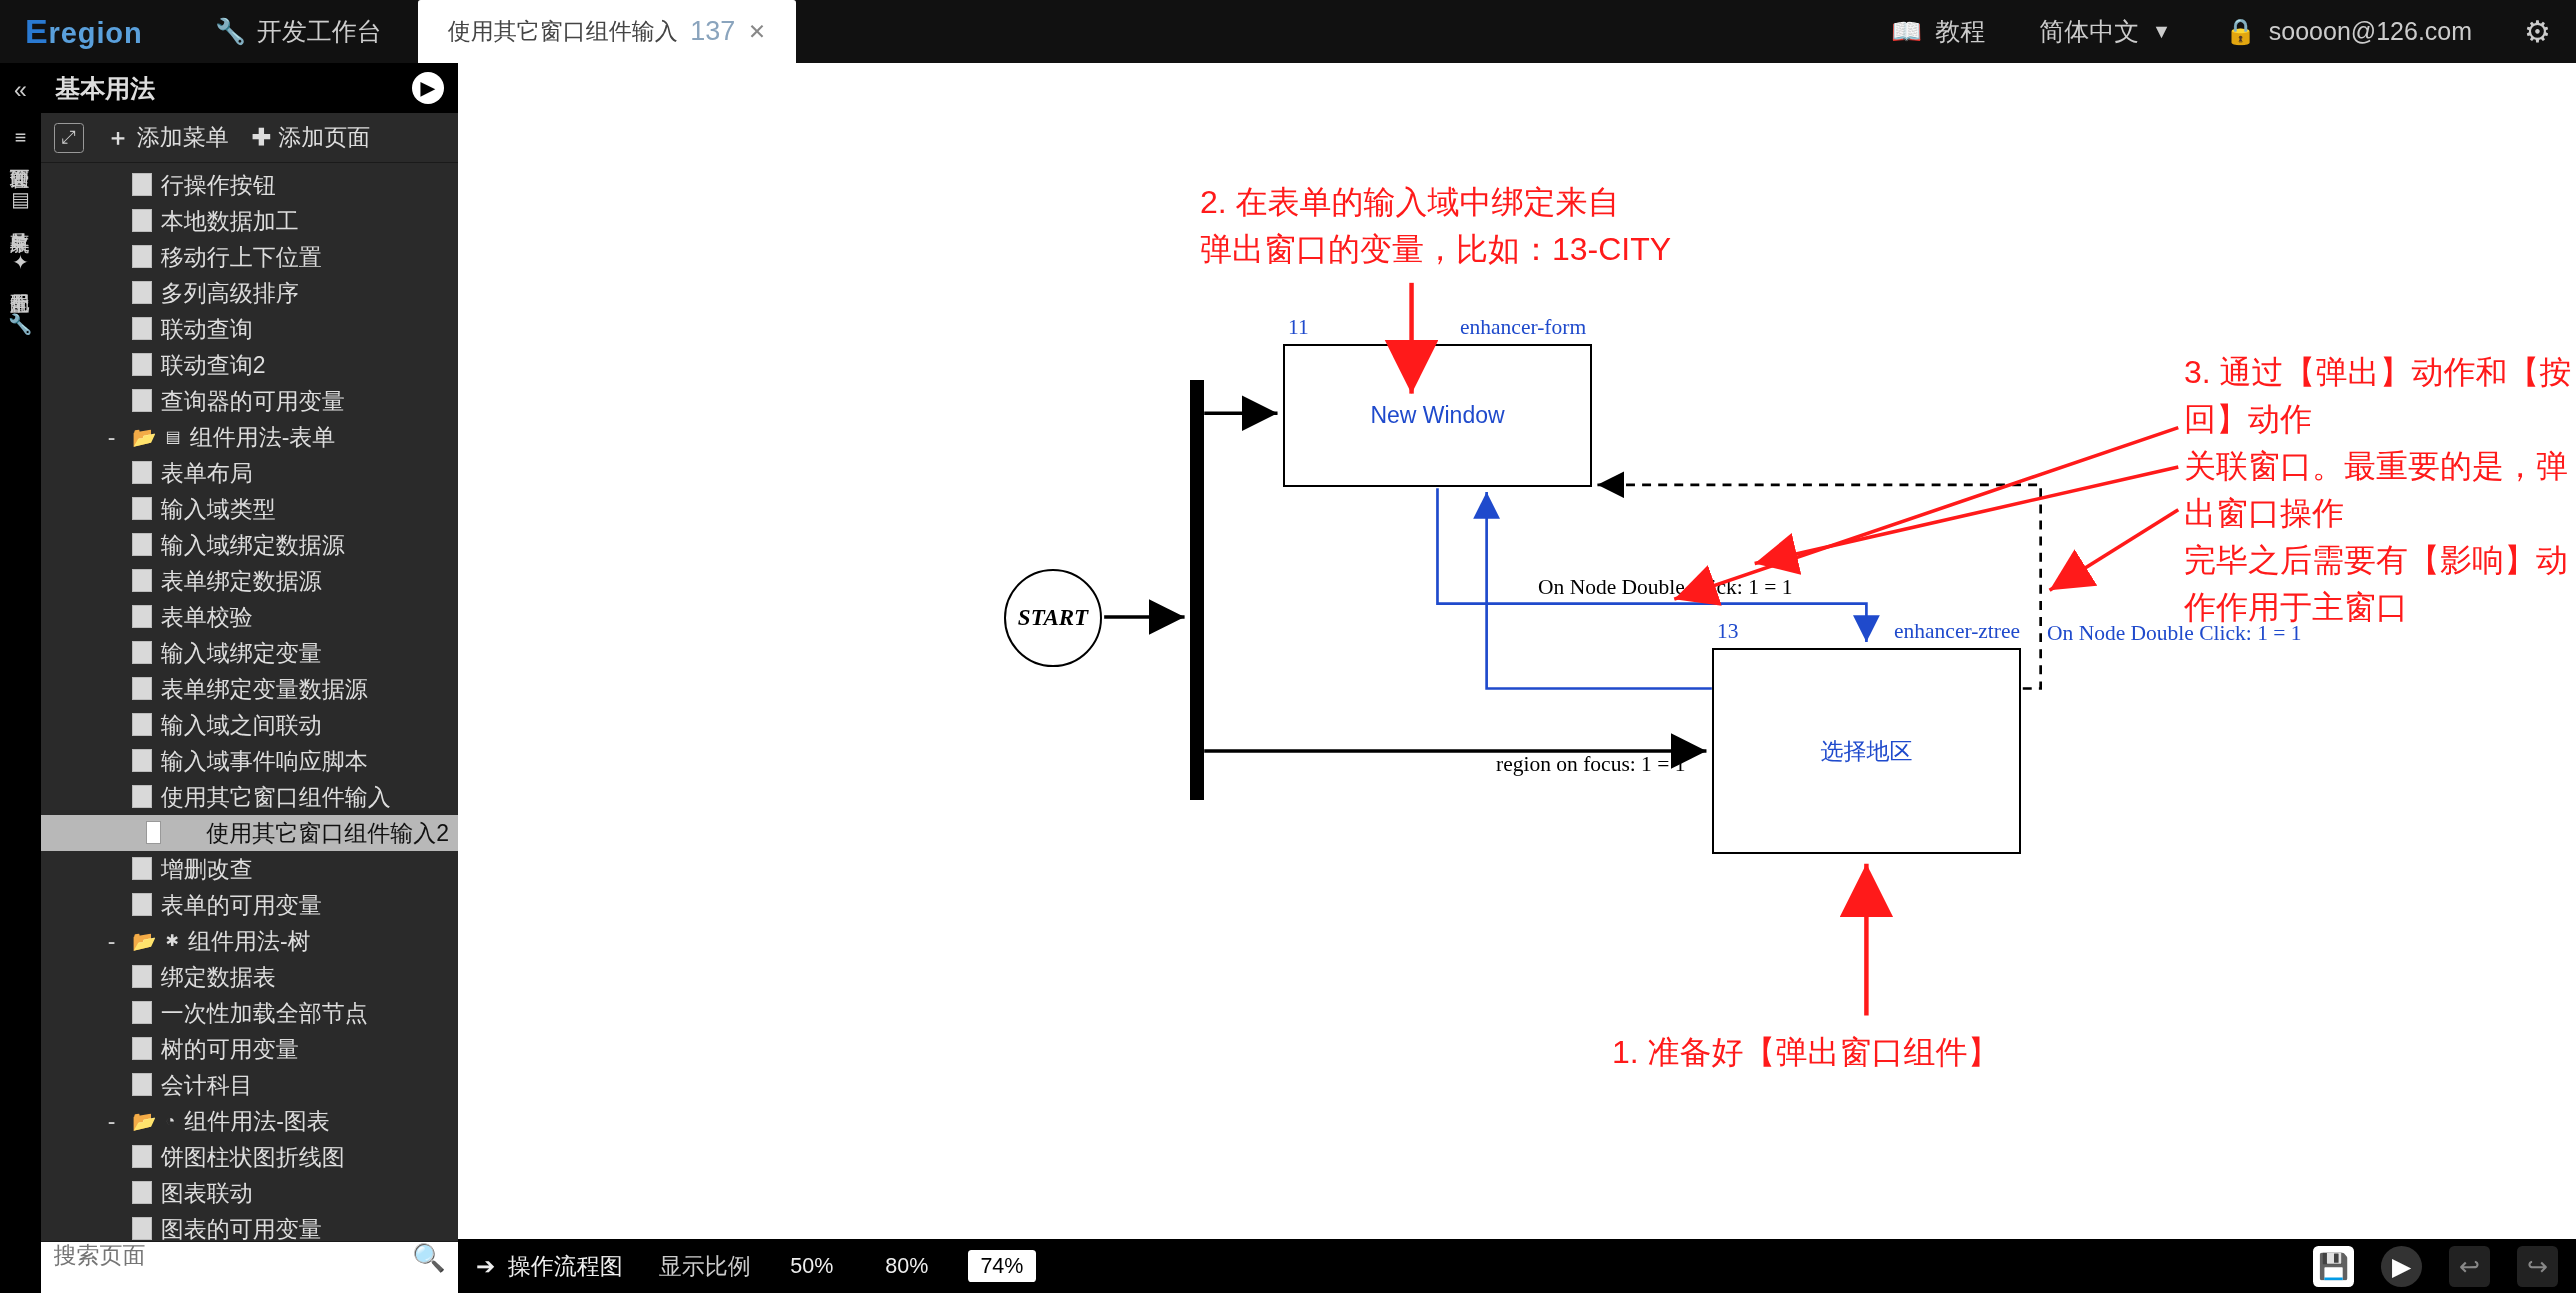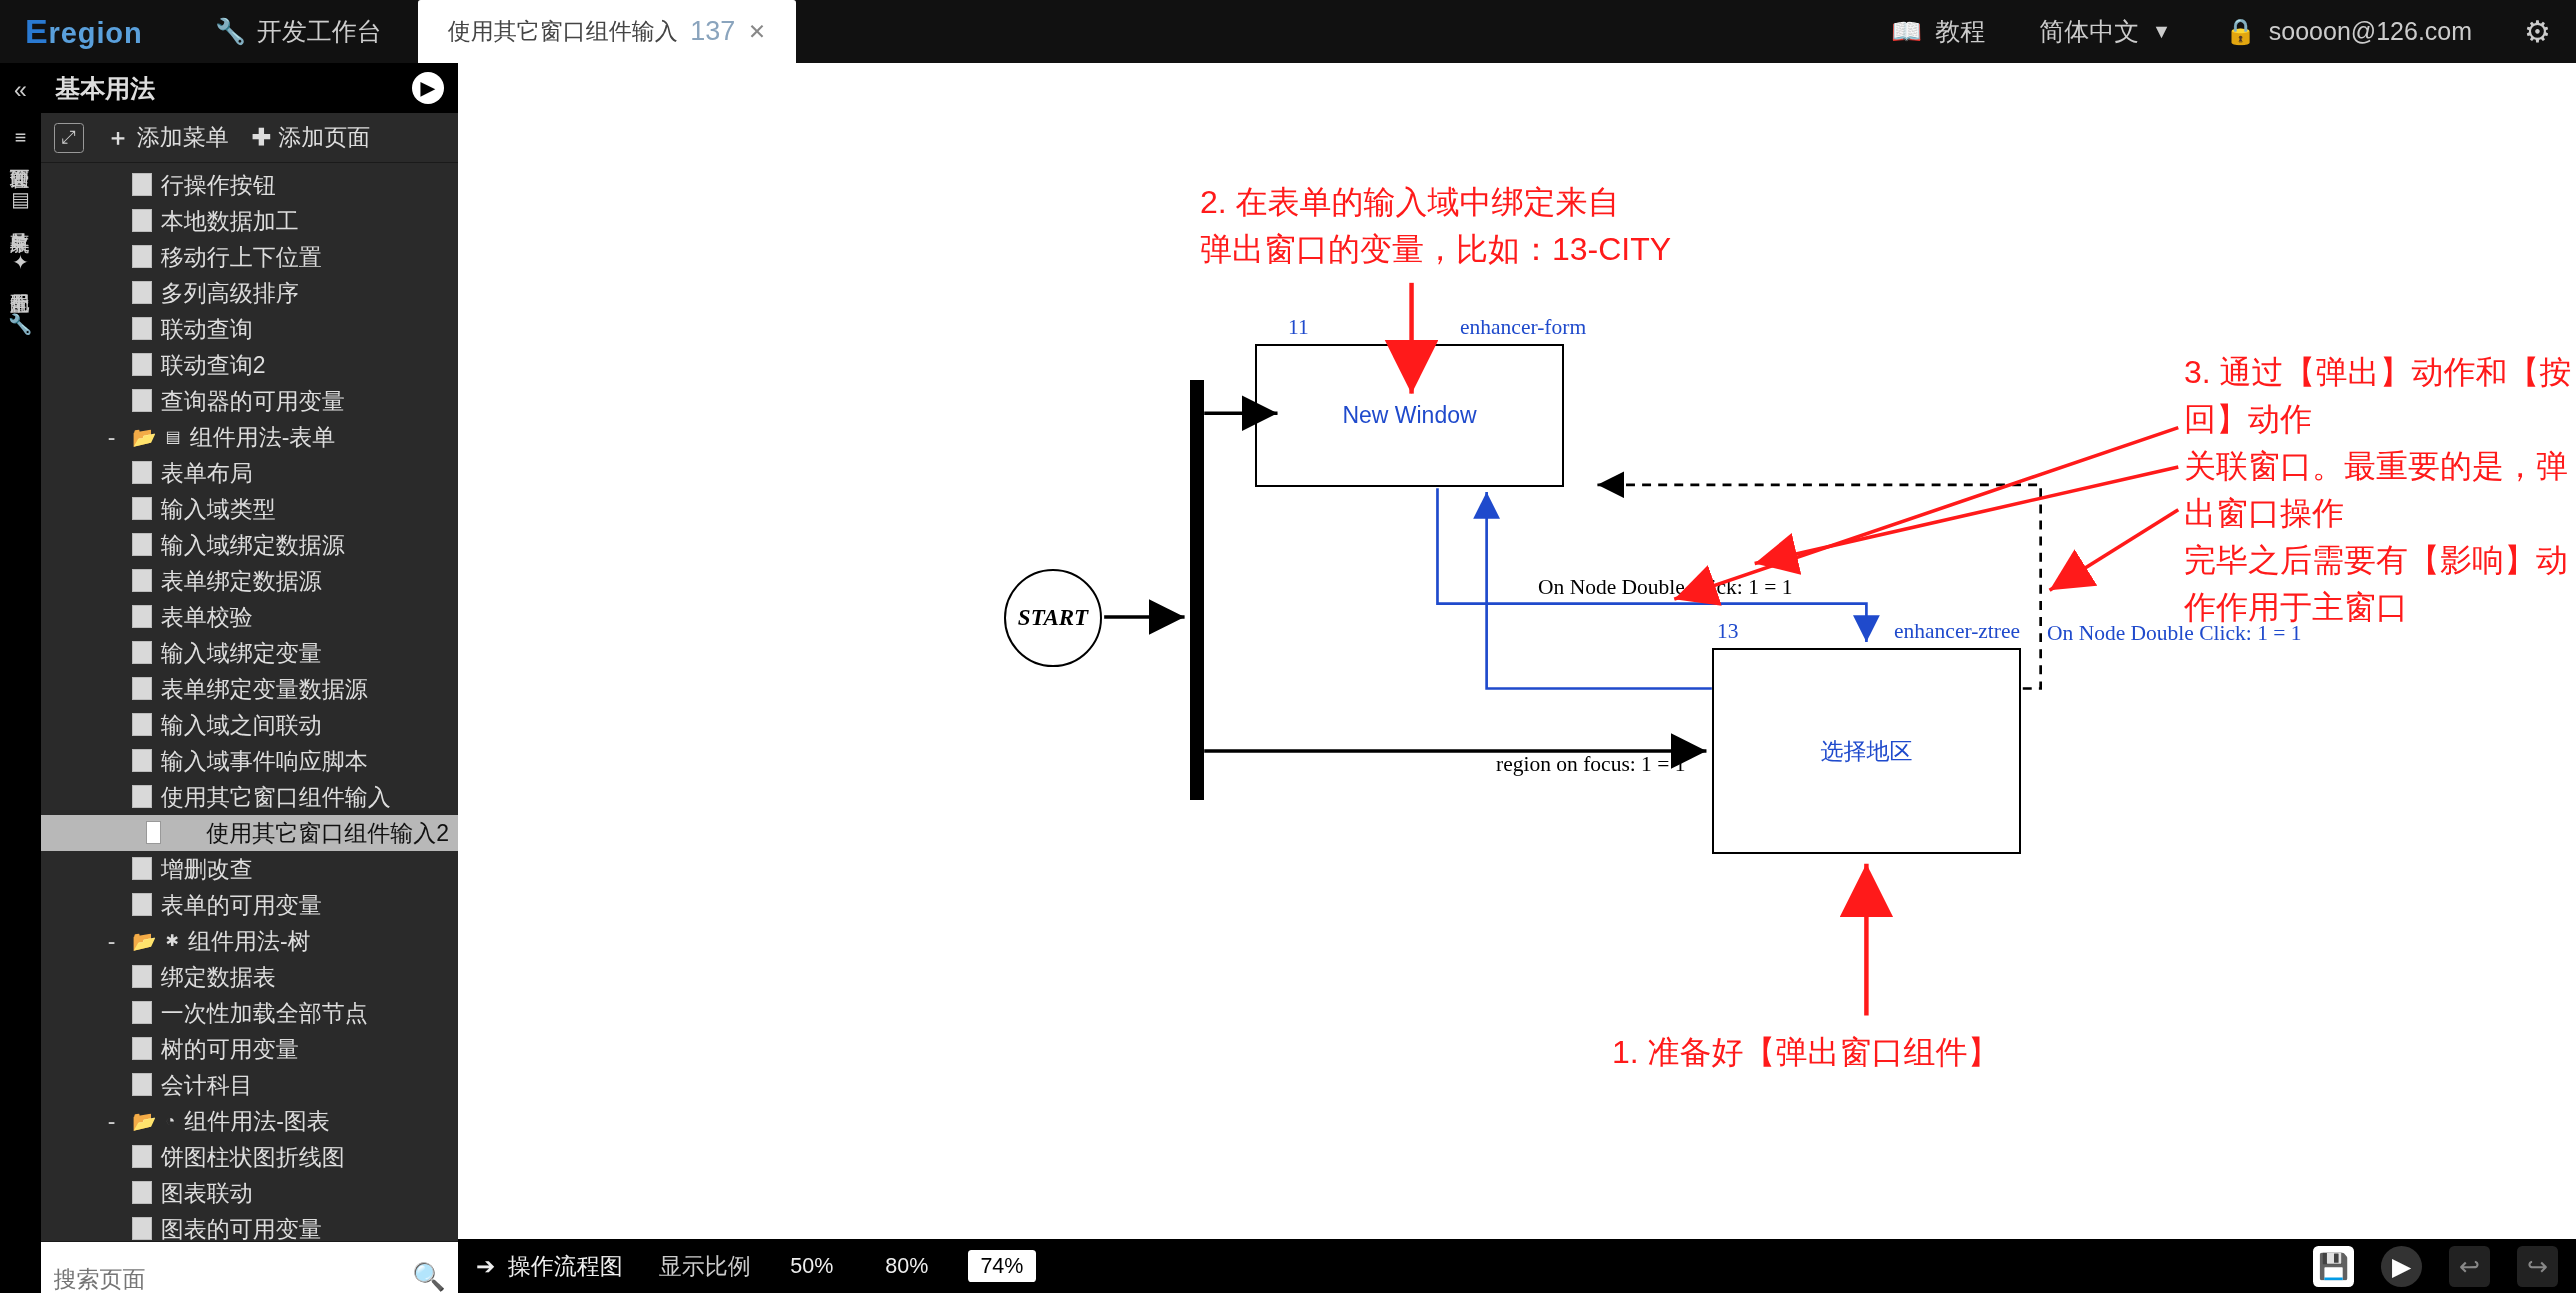--- a/index.html
+++ b/index.html
@@ -41,21 +41,21 @@
   .tnode.sel{background:#b8b8b8;color:#111;gap:45px;}
   .ind{display:inline-block;}
   .fold{width:23px;display:inline-flex;justify-content:center;color:#ccc;}
   .folder-ic{font-size:19.7px;}
   .file-ic{width:19.7px;height:23px;background:#d9d9d9;border:0.9px solid #bbb;position:relative;}
   .tnode.sel .file-ic{background:#fff;border-color:#999;}
   .folder-open{color:#3aa0ff;}
   .folder-plain{color:#3aa0ff;}
   .tiny-ic{font-size:16px;}
 
-  .side-search{height:52px;background:#fff;display:flex;align-items:flex-end;padding:0 12.5px;gap:9px;border-top:0.9px solid #1a1a1a;}
+  .side-search{height:52px;background:#fff;display:flex;align-items:flex-start;padding:0 12.5px;gap:9px;border-top:0.9px solid #1a1a1a;}
   .side-search input{flex:1;border:none;outline:none;font-size:23px;color:#555;}
   .side-search .mag{font-size:27px;color:#555;cursor:pointer;}
 
   
   .main{flex:1;display:flex;flex-direction:column;background:#fff;position:relative;}
   .canvas{flex:1;position:relative;background:#fff;overflow:hidden;}
 
   
   .start{position:absolute;left:546px;top:506px;width:98px;height:98px;border:2.7px solid #000;border-radius:50%;display:flex;align-items:center;justify-content:center;font:italic 600 23px "Times New Roman",serif;}
   .barV{position:absolute;left:732px;top:317px;width:14.3px;height:420px;background:#000;}
@@ -337,21 +337,21 @@
         <span>1. 准备好【弹出窗口组件】</span>
       </div>
 
       <div class="start">
           <span>START</span>
         </div>
       <div class="barV"></div>
 
       <div class="blue-small" style="left:830px;top:252px;">11</div>
       <div class="blue-small" style="left:1002px;top:252px;">enhancer-form</div>
-      <div class="box" style="left:797px;top:281px;width:309px;height:143px;">
+      <div class="box" style="left:825px;top:281px;width:309px;height:143px;">
         <span class="box-label">New Window</span>
       </div>
 
       <div class="blue-small" style="left:1259px;top:556px;">13</div>
       <div class="blue-small" style="left:1436px;top:556px;">enhancer-ztree</div>
       <div class="box" style="left:1254px;top:585px;width:309px;height:206px;">
         <span class="box-label">选择地区</span>
       </div>
 
       <div class="edge-label" style="left:1038px;top:689px;">region on focus: 1 = 1</div>

